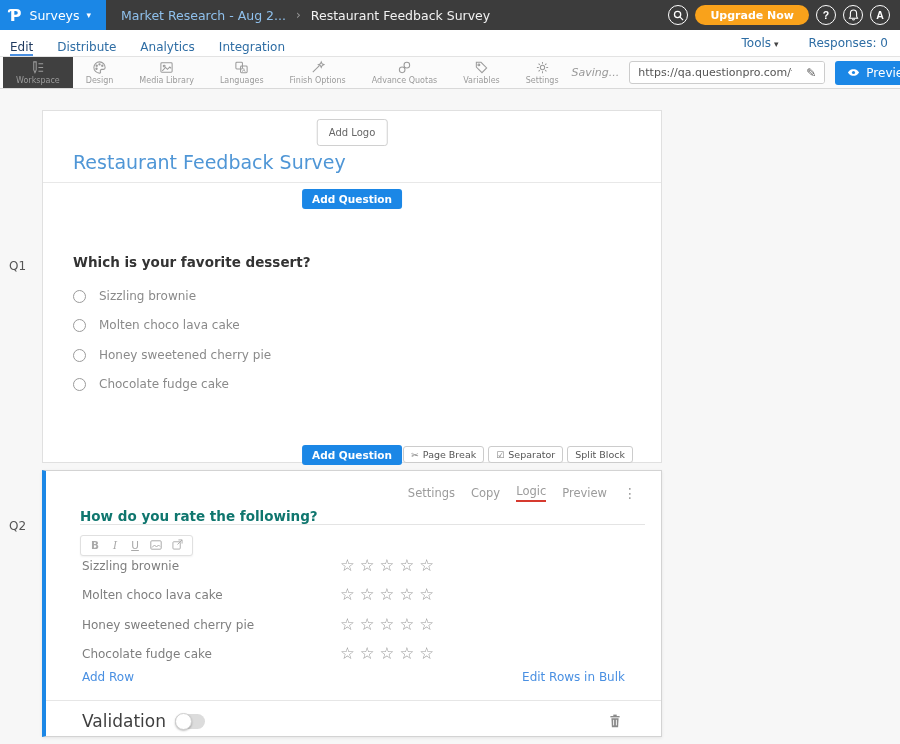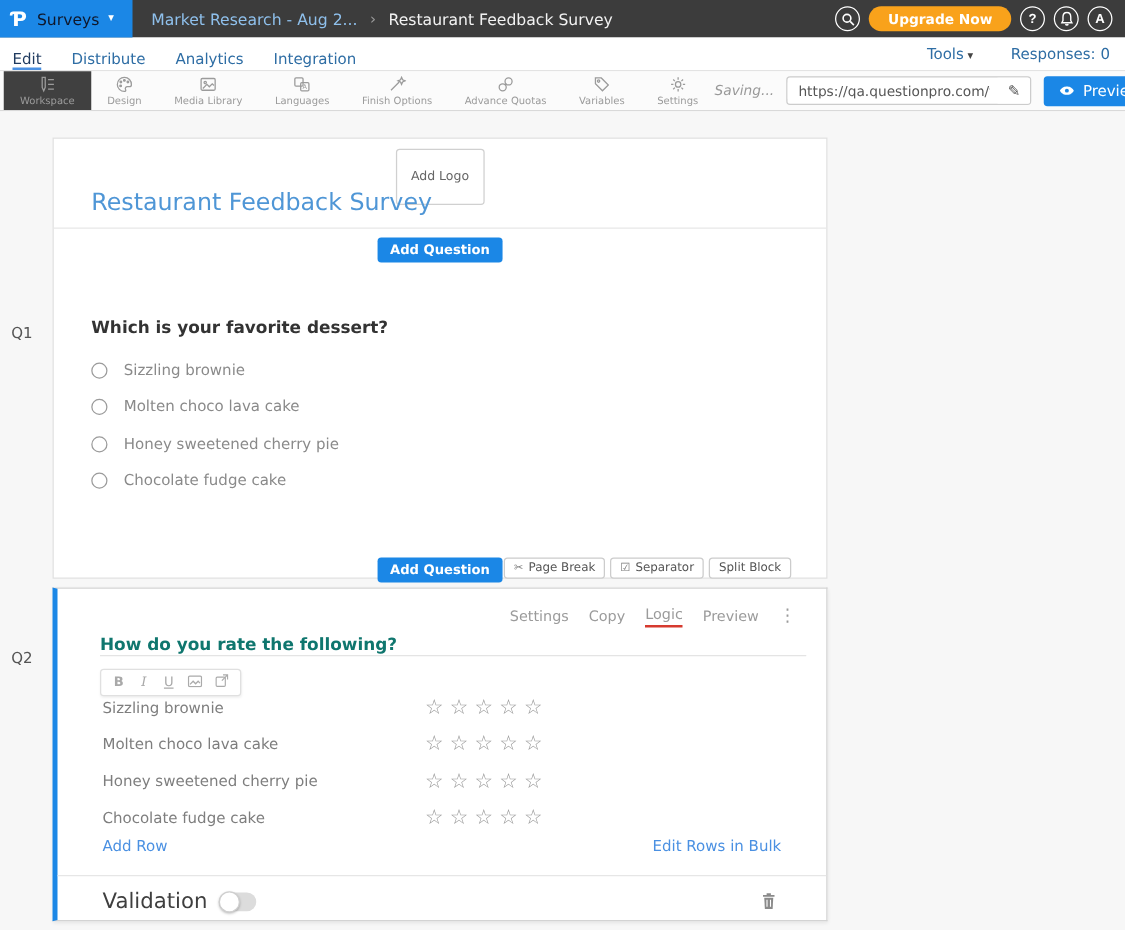--- a/index.html
+++ b/index.html
@@ -4,21 +4,21 @@
 <style>
   * { box-sizing: border-box; }
   html,body { margin:0; padding:0; }
   body { font-family:"DejaVu Sans","Liberation Sans",sans-serif; }
   .page { width:900px; height:744px; position:relative; background:#f0f0f0; overflow:hidden; }
 
   
   .topbar { height:30px; background:#3c3c3c; display:flex; align-items:center; }
   .brand { width:106px; height:30px; background:#1b87e6; display:flex; align-items:center; padding:0 9px; cursor:pointer; }
   .logo-glyph { color:#fff; font-size:16px; font-weight:bold; margin-right:8px; }
-  .brand-label { color:#0f172a; font-size:12.5px; }
+  .brand-label { color:#ffffff; font-size:12.5px; }
   .brand-caret { color:#fff; font-size:9px; margin-left:7px; }
   .breadcrumb { margin-left:15px; display:flex; align-items:center; gap:10px; font-size:12.5px; white-space:nowrap; }
   .crumb-parent { color:#8fc0ec; cursor:pointer; }
   .crumb-sep { color:#9a9a9a; font-size:12px; }
   .crumb-current { color:#f2f2f2; }
   .topbar-right { margin-left:auto; display:flex; align-items:center; gap:7px; padding-right:10px; }
   .circle-btn { width:20px; height:20px; border-radius:50%; border:1.5px solid #fff; background:transparent; color:#fff;
                 display:flex; align-items:center; justify-content:center; font-size:10.5px; font-weight:bold; padding:0; cursor:pointer; }
   .upgrade-btn { background:#f9a21b; border:none; color:#fff; font-size:11px; font-weight:bold; border-radius:10px;
                  height:20px; padding:0 15px; cursor:pointer; font-family:inherit; }
@@ -51,21 +51,21 @@
   .qlabel { position:absolute; left:9px; font-size:12px; color:#555; }
   .qlabel-q1 { top:170px; }
   .qlabel-q2 { top:430px; }
 
   .card { position:absolute; left:42px; width:620px; background:#fff; border:1px solid #e0e0e0; }
   .card1 { top:21px; height:353px; }
   .card2 { top:381px; height:267px; border:1px solid #d3d3d3; border-left:4px solid #1b87e6; box-shadow:0 1px 3px rgba(0,0,0,.08); }
 
   
   .add-logo { position:absolute; top:8px; left:50%; transform:translateX(-50%); background:#fff; border:1px solid #d0d0d0;
-              border-radius:3px; font-size:10px; color:#666; padding:16px 11px; cursor:pointer; font-family:inherit; }
+              border-radius:3px; font-size:10px; color:#666; padding:7px 11px; cursor:pointer; font-family:inherit; }
   .survey-title { position:absolute; top:40px; left:30px; font-size:19px; color:#4f96d6; font-weight:normal; margin:0; cursor:text; }
   .card1-divider { position:absolute; top:71px; left:0; right:0; border-top:1px solid #e8e8e8; }
   .add-question { background:#1b87e6; color:#fff; border:none; border-radius:3px; font-size:10.5px; font-weight:bold;
                   padding:4px 10px; cursor:pointer; font-family:inherit; }
   .add-q-top { position:absolute; top:77px; left:50%; transform:translateX(-50%); }
   .q1-question { position:absolute; top:143px; left:30px; font-size:13.5px; color:#333; font-weight:bold; cursor:text; }
   .option { position:absolute; left:30px; display:flex; align-items:center; gap:13px; cursor:pointer; }
   .opt-0 { top:178px; } .opt-1 { top:207px; } .opt-2 { top:237px; } .opt-3 { top:266px; }
   .radio { width:13px; height:13px; border:1.5px solid #9b9b9b; border-radius:50%; background:#fff; flex:none; }
   .option-label { font-size:12px; color:#8a8a8a; }

